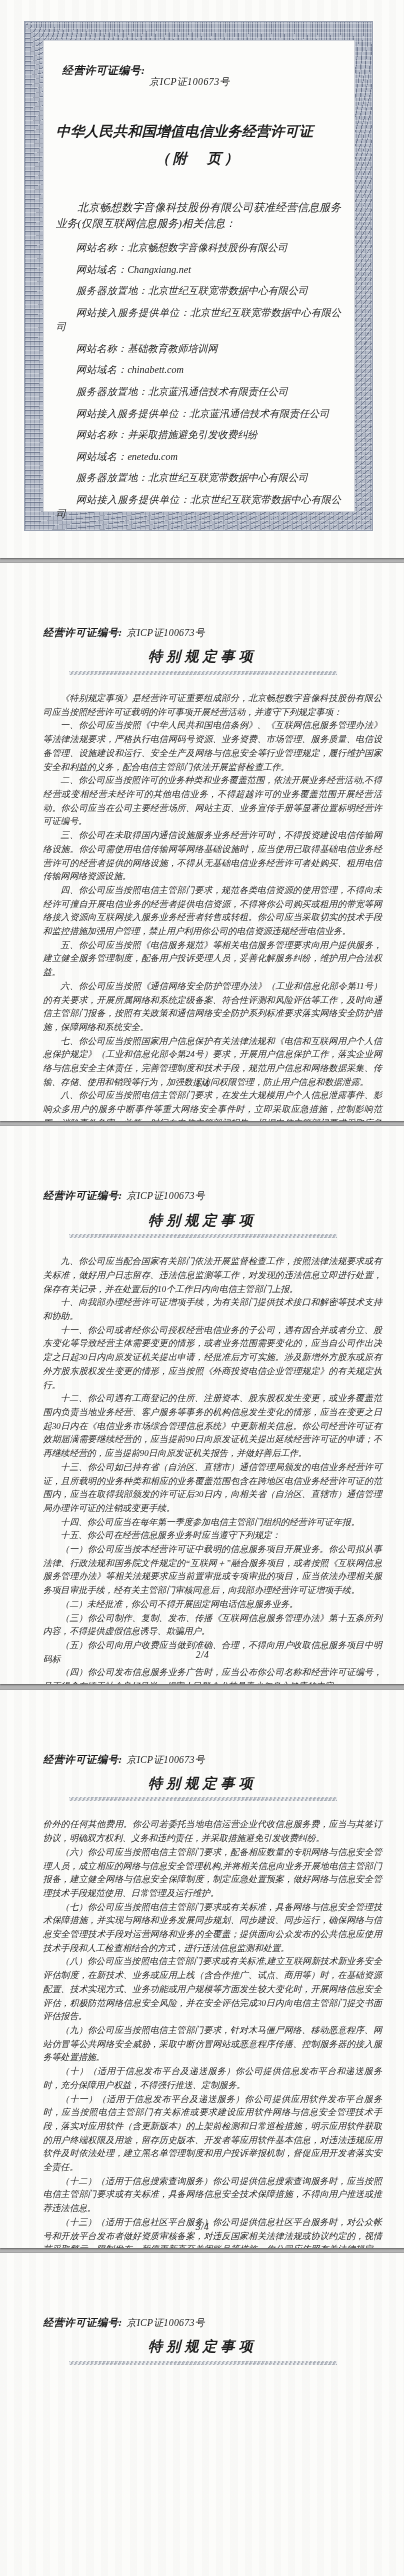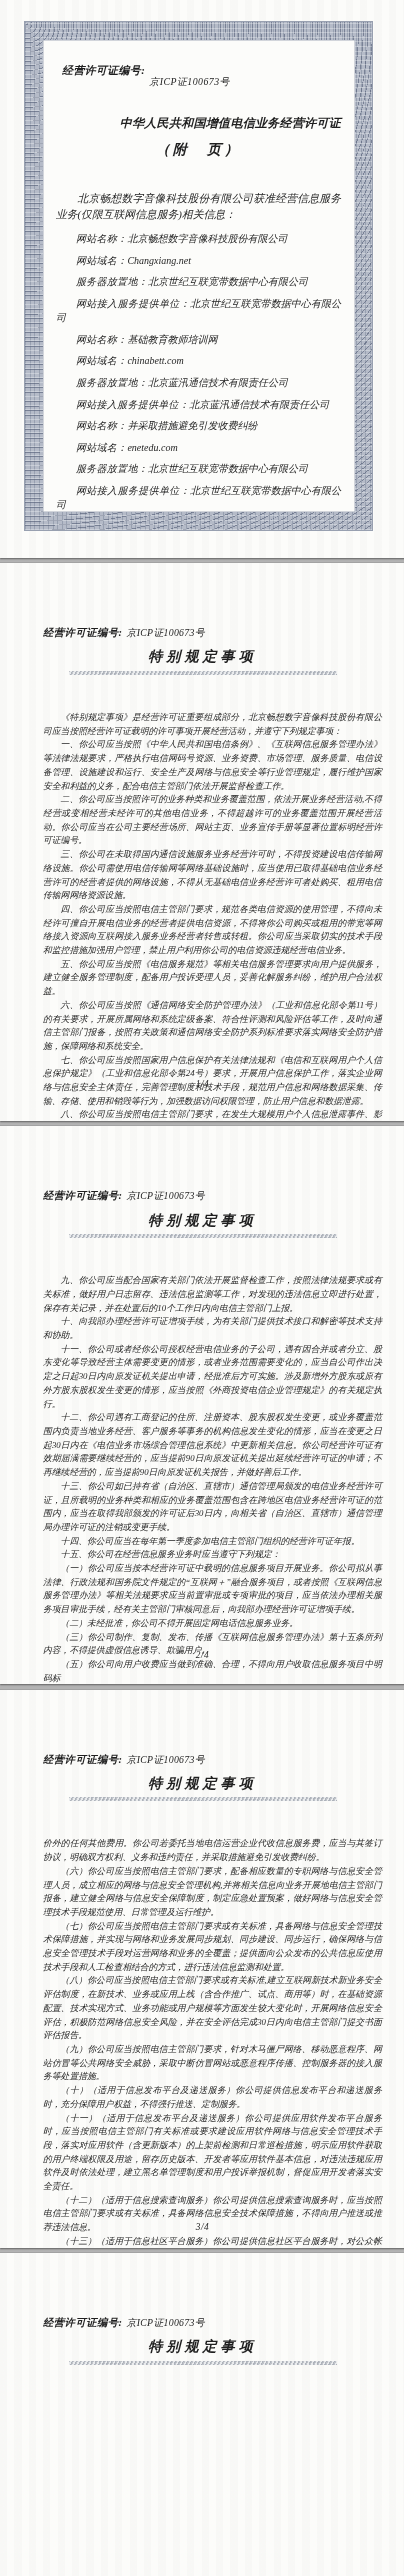--- a/index.html
+++ b/index.html
@@ -37,22 +37,22 @@
     position:relative; width:100%; height:100%;
     background:#fcfcfa;
     box-shadow:inset 0 0 0 0.5px #a7aebc;
     box-sizing:border-box;
     padding:24px 13.4px 0 13.4px;
   }
   .cover-head{display:flex; align-items:flex-start; margin-left:6.2px;}
   .cover-head .lbl{font-size:10.8px; font-weight:700; letter-spacing:0.5px;}
   .cover-head .val{font-size:9.8px; margin:12.4px 0 0 4.1px; letter-spacing:0.5px;}
   .cover-title{
-    text-align:right; font-size:12px; font-weight:700;
-    letter-spacing:0.3px; margin-top:26px; white-space:nowrap;
+    text-align:left; font-size:14px; font-weight:700;
+    letter-spacing:0.3px; margin-top:34px; white-space:nowrap;
   }
   .cover-subtitle{
     text-align:center; font-size:14px; font-weight:700;
     letter-spacing:3.1px; margin-top:8.2px;
   }
   .cover-intro{
     font-size:10.8px; line-height:16px; margin:31px 0 0 0;
     text-indent:2em; text-align:justify;
   }
   .website-fields{margin-top:10.3px;}
@@ -69,21 +69,21 @@
   .spec-head .val{font-size:9.8px; margin-left:4.1px; letter-spacing:0.3px;}
   .spec-title{
     text-align:center; font-size:14px; font-weight:700;
     letter-spacing:4.1px; margin-top:8.2px;
   }
   .wave-ornament{
     width:268px; height:4.1px; margin:4.6px auto 0;
     background:repeating-linear-gradient(115deg, #bfc3c9 0 1px, #e9ebed 1px 2.6px, #aeb3bb 2.6px 3.6px);
   }
   .spec-body{
-    margin:36px 23px 0 43px;
+    margin:17px 23px 0 43px;
     font-size:8.8px; line-height:13.7px;
     text-align:justify;
   }
   .para{margin:0; text-indent:2em;}
   .para.noindent{text-indent:0;}
   .page-num{
     position:absolute; left:0; right:0; text-align:center;
     font-size:9.3px; letter-spacing:0.5px;
   }
   .pn-0{bottom:32px;}

